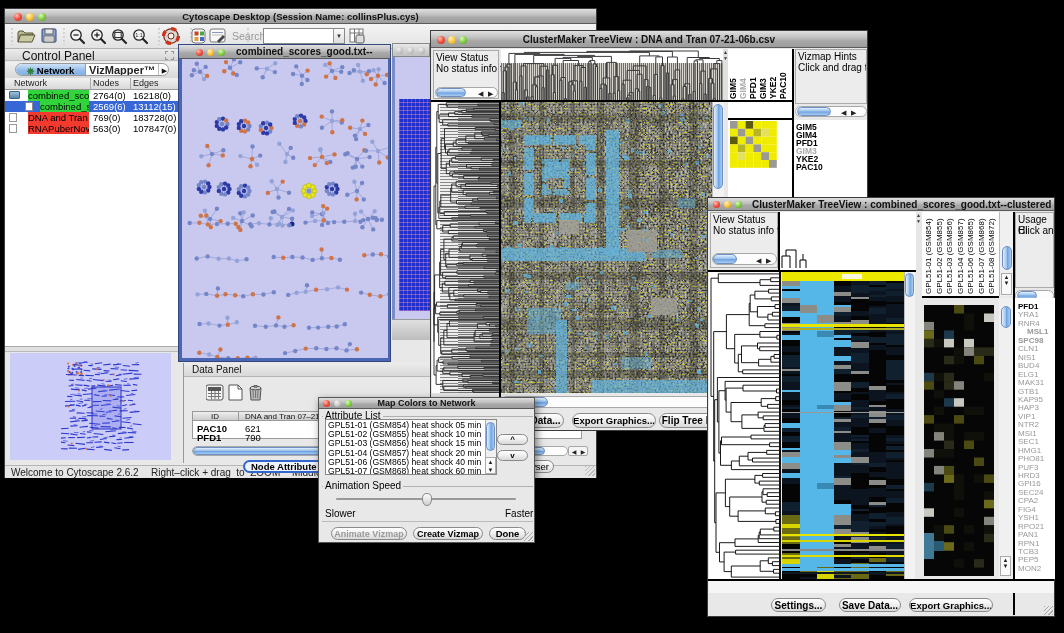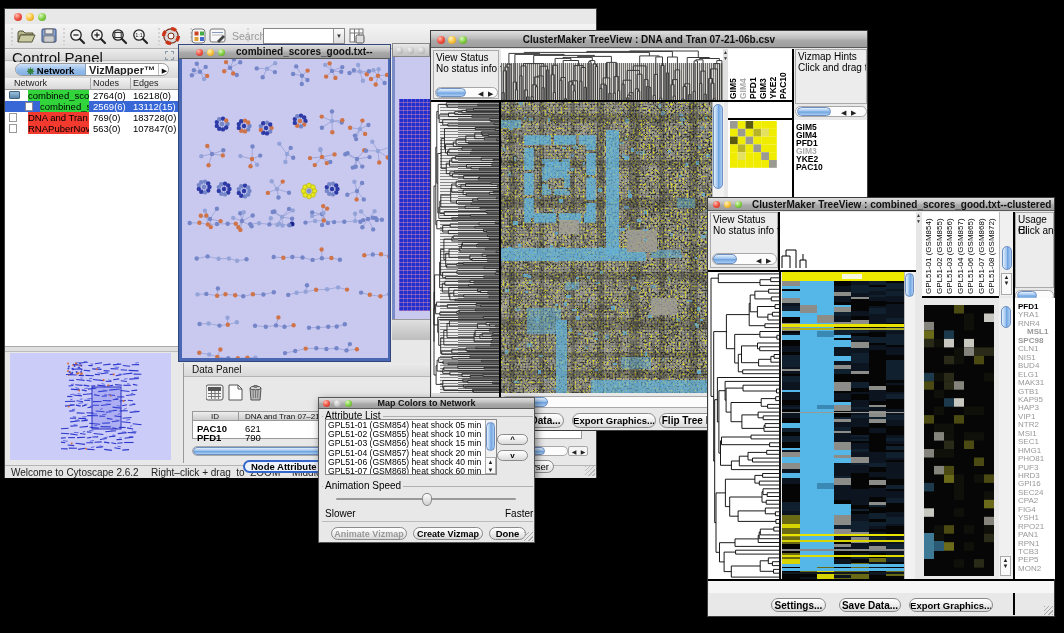--- a/index.html
+++ b/index.html
@@ -11,20 +11,21 @@
 .grn{background:radial-gradient(circle at 35% 30%,#dcf8c0,#84d046 50%,#4c961a)}
 .gry{background:radial-gradient(circle at 35% 30%,#f2f2f2,#c6c6c6 55%,#9a9a9a)}
 .strack{position:absolute;background:#fcfcfc;border:1px solid #a8a8a8;border-radius:7px}
 .sthumb{position:absolute;border-radius:5px;border:1px solid #6d8fc2;background:linear-gradient(#e2f0fc,#9cc2ee 45%,#6fa3e0 55%,#a9cdf2)}
 .svthumb{position:absolute;border-radius:5px;border:1px solid #6d8fc2;background:linear-gradient(90deg,#e2f0fc,#9cc2ee 45%,#6fa3e0 55%,#a9cdf2)}
 .abtn{position:absolute;border:1px solid #8a8a8a;border-radius:10px;background:linear-gradient(#ffffff,#f0f0f0 45%,#d9d9d9);font-weight:bold;font-size:11px;color:#000;text-align:center;white-space:nowrap;overflow:hidden}
 .arw{position:absolute;font-size:7px;color:#222;line-height:9px;text-align:center}
 </style></head><body>
 
 <div class="abs" style="left:4px;top:8px;width:593px;height:470px;background:#e8e8e8;border:1px solid #3c3c3c">
+  <div class="tbar" style="height:15px;font-size:9.5px;line-height:15px">Cytoscape Desktop (Session Name: collinsPlus.cys)</div>
   <div class="tl red" style="left:9px;top:4px;width:8px;height:8px"></div>
   <div class="tl yel" style="left:21px;top:4px;width:8px;height:8px"></div>
   <div class="tl grn" style="left:33px;top:4px;width:8px;height:8px"></div>
 
   <div class="abs" style="left:0;top:15px;width:591px;height:25px;background:linear-gradient(#f4f4f4,#e2e2e2);border-bottom:1px solid #b0b0b0">
       <svg width="591" height="25" style="position:absolute;left:0;top:0">
         <line x1="7" y1="4" x2="7" y2="21" stroke="#b8b8b8" stroke-dasharray="2 2"></line>
         <line x1="59" y1="4" x2="59" y2="21" stroke="#b8b8b8" stroke-dasharray="2 2"></line>
         <line x1="154" y1="4" x2="154" y2="21" stroke="#b8b8b8" stroke-dasharray="2 2"></line>
         <line x1="186" y1="4" x2="186" y2="21" stroke="#b8b8b8" stroke-dasharray="2 2"></line>
@@ -86,21 +87,21 @@
           <line x1="9" y1="0" x2="9" y2="13" stroke="#777"></line>
           <rect x="6" y="6" width="8" height="8" rx="1.5" fill="#ddd" stroke="#555"></rect>
         </g>
       </svg>
       <div class="abs" style="left:227px;top:6px;font-size:10.5px;color:#999">Search:</div>
       <div class="abs" style="left:258px;top:4px;width:82px;height:16px;background:#fff;border:1px solid #888"></div>
       <div class="abs" style="left:328px;top:5px;width:11px;height:14px;background:linear-gradient(#fafafa,#ddd);border-left:1px solid #999;font-size:6px;text-align:center;line-height:15px;color:#333">▼</div>
     </div>
 
   <div class="abs" style="left:0;top:40px;width:179px;height:428px">
-    <div class="abs" style="left:0;top:0;width:179px;height:12px;background:linear-gradient(#ececec,#d6d6d6);border-bottom:1px solid #bbb;font-size:15px;color:#111;padding-left:7px">Control Panel</div>
+    <div class="abs" style="left:0;top:0;width:179px;height:12px;background:linear-gradient(#ececec,#d6d6d6);border-bottom:1px solid #bbb;font-size:12px;color:#111;padding-left:17px">Control Panel</div>
     <div class="abs" style="left:160px;top:2px;width:9px;height:9px;border:1px dashed #8899aa"></div>
 
     <div class="abs" style="left:0;top:13px;width:179px;height:16px;background:linear-gradient(#f0f0f0,#d8d8d8)">
       <div class="abs" style="left:10px;top:1px;width:154px;height:13px;background:#fff;border:1px solid #999;border-radius:7px;overflow:hidden">
         <div class="abs" style="left:0;top:0;width:70px;height:13px;background:linear-gradient(#cfe2f8,#92bbea 50%,#7fade4);border-right:1px solid #8aa0c0;font-size:9.5px;font-weight:bold;text-align:center;line-height:13px;color:#000"><span style="color:#2a7a2a">⎈</span> Network</div>
         <div class="abs" style="left:70px;top:0;width:72px;height:13px;font-size:11px;font-weight:bold;text-align:center;line-height:13px;color:#222">VizMapper™</div>
         <div class="abs" style="left:142px;top:0;width:12px;height:13px;border-left:1px solid #bbb;font-size:7px;line-height:13px;text-align:center;color:#111">▶</div>
       </div>
     </div>
 

